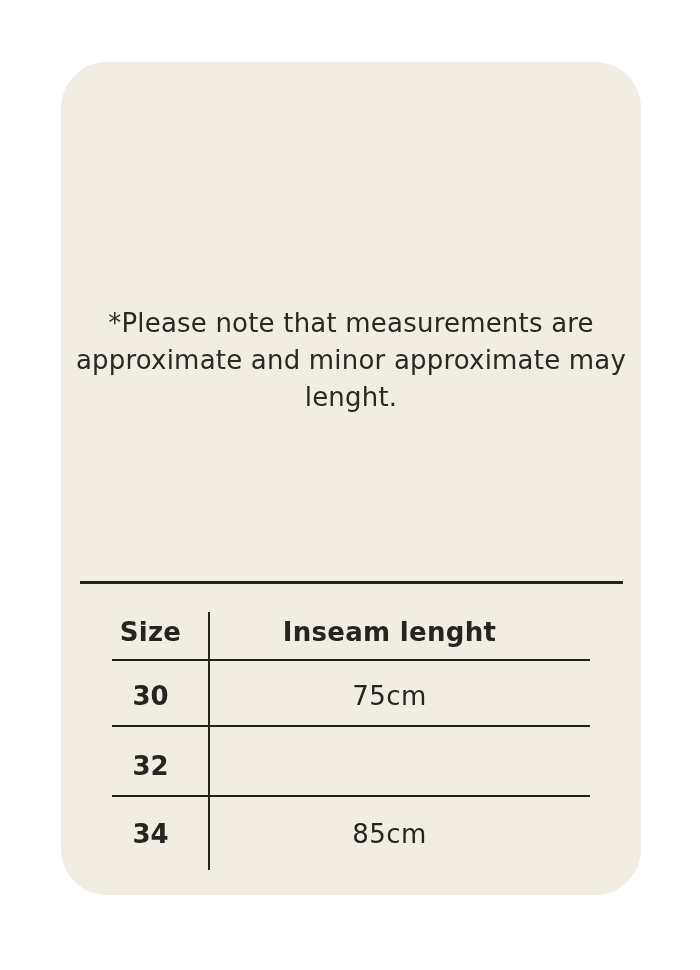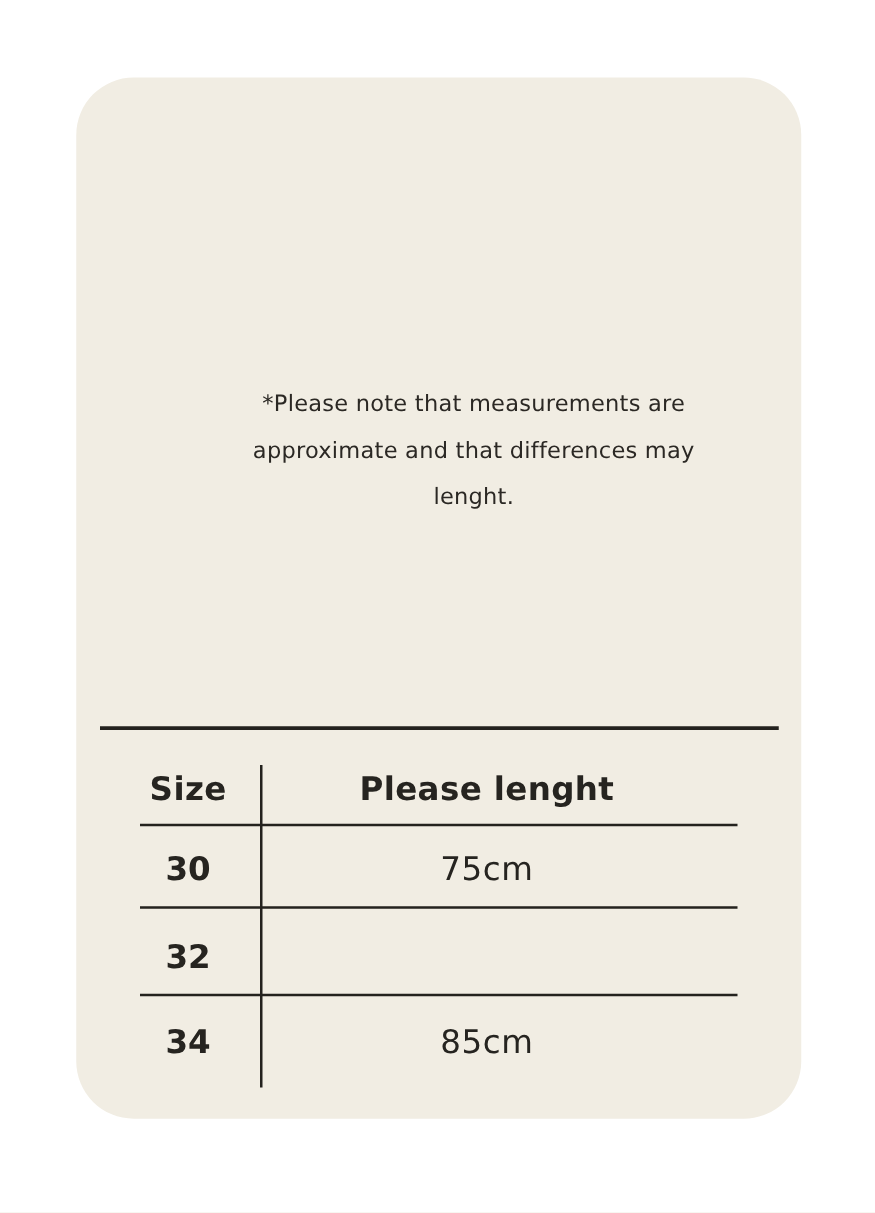--- a/index.html
+++ b/index.html
@@ -23,24 +23,23 @@
     background: #f1ede3;
     border-radius: 46px;
   }
   .note {
     position: absolute;
     top: 243px;
     left: 0;
     width: 100%;
     text-align: center;
     color: #2b2824;
-    font-size: 18px;
+    font-size: 26px;
     font-weight: 400;
     letter-spacing: 0.2px;
-    margin-left: 28px;
   }
   .note .note-line {
     line-height: 37px;
   }
   .rule {
     position: absolute;
     background: #24221e;
   }
   .top-rule {
     left: 19px;
@@ -89,31 +88,31 @@
   .data-row-1 .cell-value,
   .data-row-2 .cell-value { font-weight: 400; letter-spacing: 0.5px; }
 </style>
 </head>
 <body>
 
 <div class="card">
 
   <div class="note">
     <div class="note-line">*Please note that measurements are</div>
-    <div class="note-line">approximate and that differences may</div>
+    <div class="note-line">approximate and minor approximate may</div>
     <div class="note-line">lenght.</div>
   </div>
 
   <div>
     <div class="rule top-rule"></div>
     <div class="rule v-rule"></div>
 
     <div class="t-row header-row">
       <div class="cell-size">Size</div>
-      <div class="cell-value">Please lenght</div>
+      <div class="cell-value">Inseam lenght</div>
     </div>
 
     <div class="rule h-rule sep-header"></div>
 
     <div class="t-row data-row-0">
       <div class="cell-size">30</div>
       <div class="cell-value">75cm</div>
     </div>
 
     <div class="rule h-rule sep-row-1"></div>

